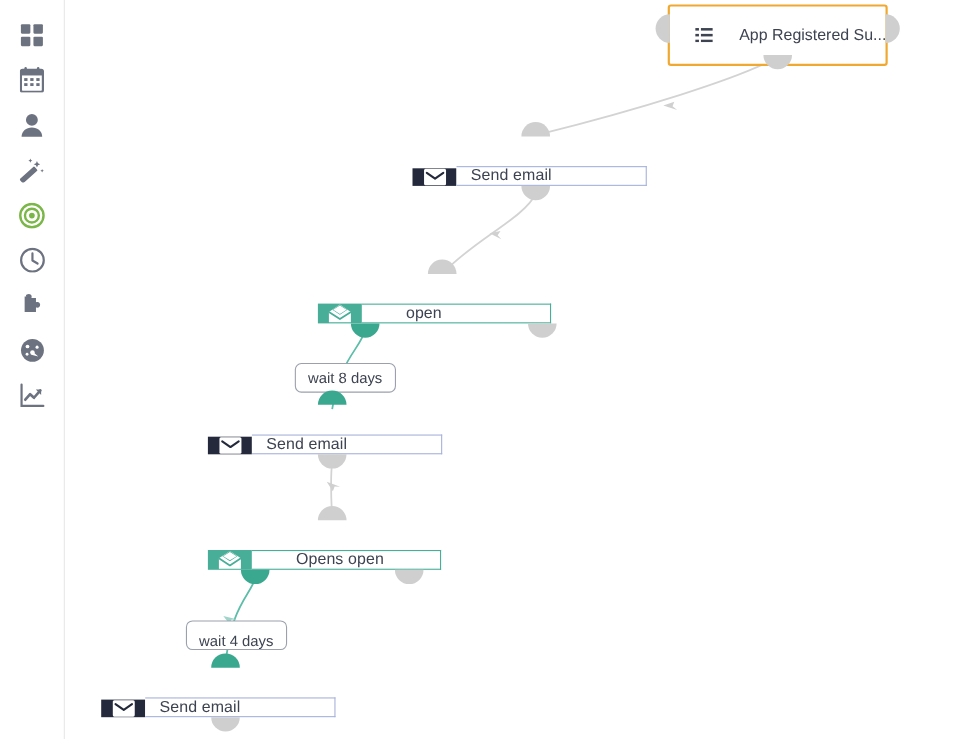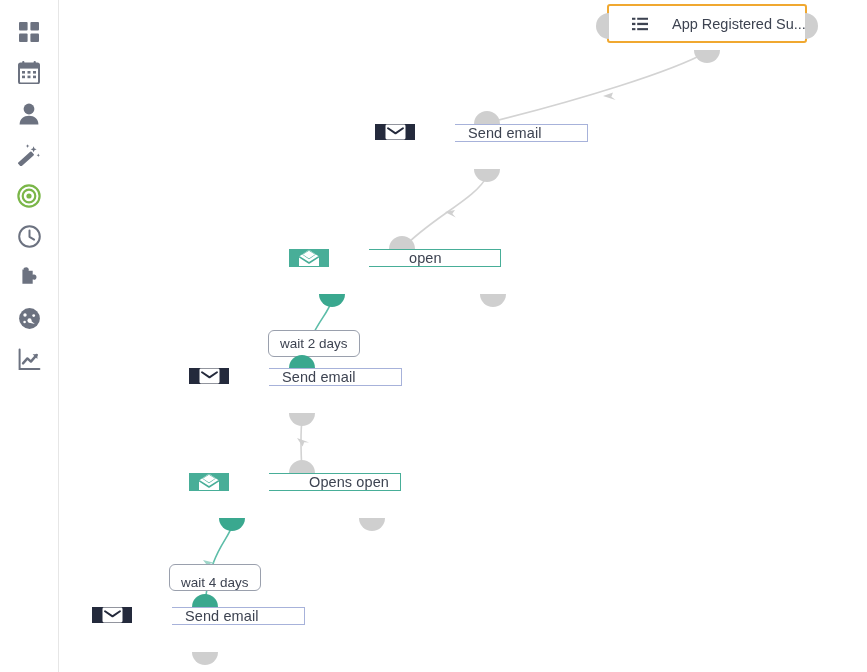--- a/index.html
+++ b/index.html
@@ -32,41 +32,41 @@
   
   .canvas {
     position: absolute; left: 59px; top: 0;
     width: 808px; height: 672px;
     background: #ffffff;
     overflow: hidden;
   }
   .edges { position: absolute; left: 0; top: 0; width: 808px; height: 672px; }
 
   
-  .node { position: absolute; display: flex; align-items: flex-start; gap: 40px; }
+  .node { position: absolute; display: flex; align-items: flex-end; }
   .node-ico {
     width: 40px; min-width: 40px;
     display: flex; align-items: center; justify-content: center;
   }
   .node-ico svg { display: block; }
   .node-body {
     flex: 1;
     background: #ffffff;
     display: flex; align-items: center;
     padding-left: 13px;
     font-size: 14.5px;
     color: #3d4351;
     letter-spacing: .1px;
     white-space: nowrap;
     overflow: hidden;
   }
 
   
   .node-trigger {
-    height: 39px;
+    height: 56px;
     border: 2px solid #f0a830;
     border-radius: 3px;
     background: #ffffff;
     display: flex; align-items: center;
     padding-left: 33px;
     font-size: 14.5px;
     color: #3d4351;
     white-space: nowrap;
   }
   .node-trigger .tri-ico {
@@ -276,21 +276,21 @@
           <path d="M4.9 5.6 L11 1.8 L17.1 5.6 L11 9.4 Z" fill="#ffffff"></path>
         </svg>
       </div>
       <div class="node-body body-teal">open</div>
     </div>
     <span class="dot dot-t" style="position:absolute; left:330px; top:236px;"></span>
     <span class="dot dot-b dot-teal" style="position:absolute; left:260px; top:294px;"></span>
     <span class="dot dot-b" style="position:absolute; left:421px; top:294px;"></span>
 
     <div class="node-wait" style="left:209px; top:330px;">
-      <span>wait 2 days</span>
+      <span>wait 8 days</span>
     </div>
 
     <div class="node" style="left:130px; top:368px; width:213px; height:45px;">
       <div class="node-ico ico-navy">
         <svg width="21" height="16" viewBox="0 0 21 16">
           <rect x="0.5" y="0.5" width="20" height="15" rx="1.4" fill="#ffffff"></rect>
           <path d="M3 4.2 L10.5 9.4 L18 4.2" fill="none" stroke="#242a3c" stroke-width="1.9" stroke-linecap="round" stroke-linejoin="round"></path>
         </svg>
       </div>
       <div class="node-body body-navy">Send email</div>

